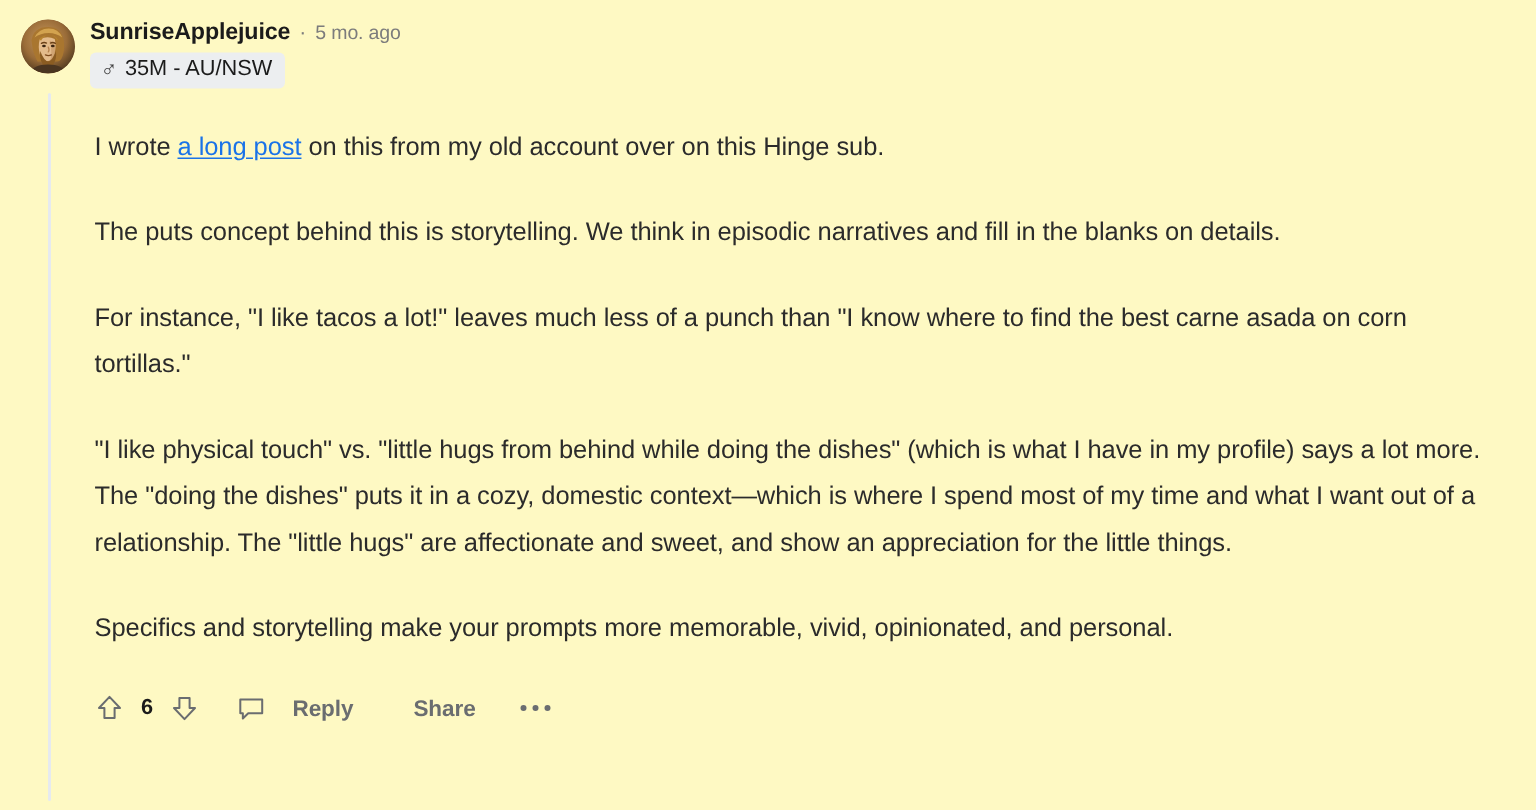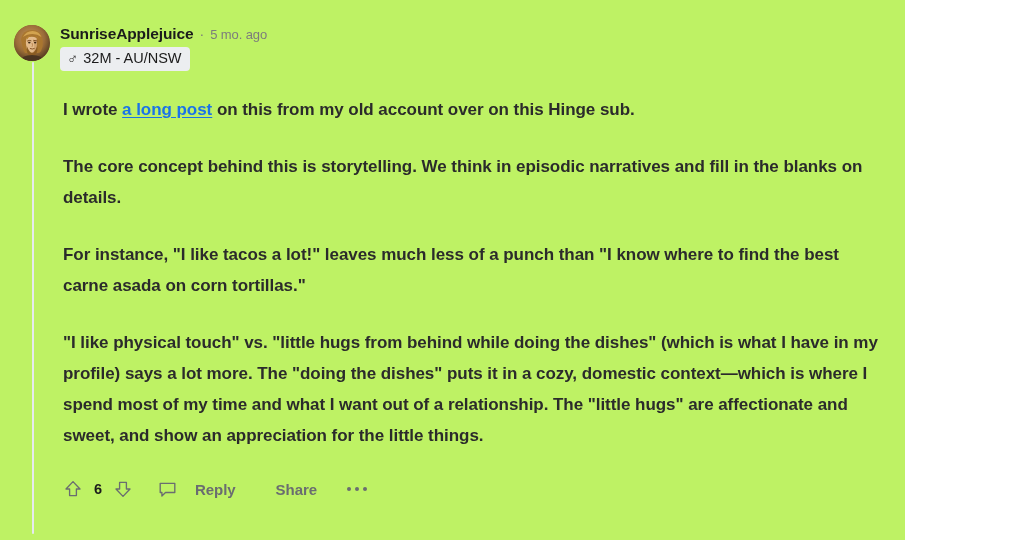--- a/index.html
+++ b/index.html
@@ -8,24 +8,24 @@
     padding: 0;
     width: 1024px;
     height: 540px;
     background: #ffffff;
     font-family: "Liberation Sans", "DejaVu Sans", sans-serif;
     overflow: hidden;
   }
 
   .comment {
     position: relative;
-    width: 905px;
+    width: 1024px;
     height: 540px;
-    background: #bef264;
-    padding: 24px 14px 0 14px;
+    background: #fef9c3;
+    padding: 12px 14px 0 14px;
   }
 
   
   .c-header {
     display: flex;
     align-items: flex-start;
     gap: 10px;
     height: 70px;
   }
 
@@ -108,21 +108,20 @@
     padding-right: 10px;
   }
 
   .c-body p {
     margin: 0 0 26px 0;
     font-size: 17px;
     line-height: 31px;
     color: #2b2b2b;
     letter-spacing: -0.05px;
     max-width: 945px;
-    font-weight: bold;
   }
   .c-body p:last-of-type { margin-bottom: 0; }
 
   .c-body p.first { margin-top: 0; }
 
   a.inline-link {
     color: #1a73e8;
     text-decoration: underline;
     text-underline-offset: 2px;
     cursor: pointer;
@@ -238,36 +237,37 @@
     </div>
 
     <div class="header-meta">
       <div class="byline">
         <span class="username">SunriseApplejuice</span>
         <span class="dot-sep">·</span>
         <span class="timestamp">5 mo. ago</span>
       </div>
       <div class="flair">
         <span class="gender-glyph">♂</span>
-        <span>32M - AU/NSW</span>
+        <span>35M - AU/NSW</span>
       </div>
     </div>
 
   </div>
 
   <div class="c-body">
 
     <p class="first"><span>I wrote </span><a class="inline-link" href="#">a long post</a><span> on this from my old account over on this Hinge sub.</span></p>
 
-    <p>The core concept behind this is storytelling. We think in episodic narratives and fill in the blanks on details.</p>
+    <p>The puts concept behind this is storytelling. We think in episodic narratives and fill in the blanks on details.</p>
 
     <p>For instance, "I like tacos a lot!" leaves much less of a punch than "I know where to find the best carne asada on corn tortillas."</p>
 
     <p>"I like physical touch" vs. "little hugs from behind while doing the dishes" (which is what I have in my profile) says a lot more. The "doing the dishes" puts it in a cozy, domestic context—which is where I spend most of my time and what I want out of a relationship. The "little hugs" are affectionate and sweet, and show an appreciation for the little things.</p>
 
+    <p>Specifics and storytelling make your prompts more memorable, vivid, opinionated, and personal.</p>
 
   </div>
 
   <div class="c-actions">
 
     <div class="vote-group">
       <button class="icon-btn">
         <svg width="20" height="20" viewBox="0 0 20 20">
           <path d="M10 2.6 L17 10 h-3.6 v6.6 h-6.8 V10 H3 z" fill="none" stroke="#6a6d70" stroke-width="1.35" stroke-linejoin="round" stroke-linecap="round"></path>
         </svg>

